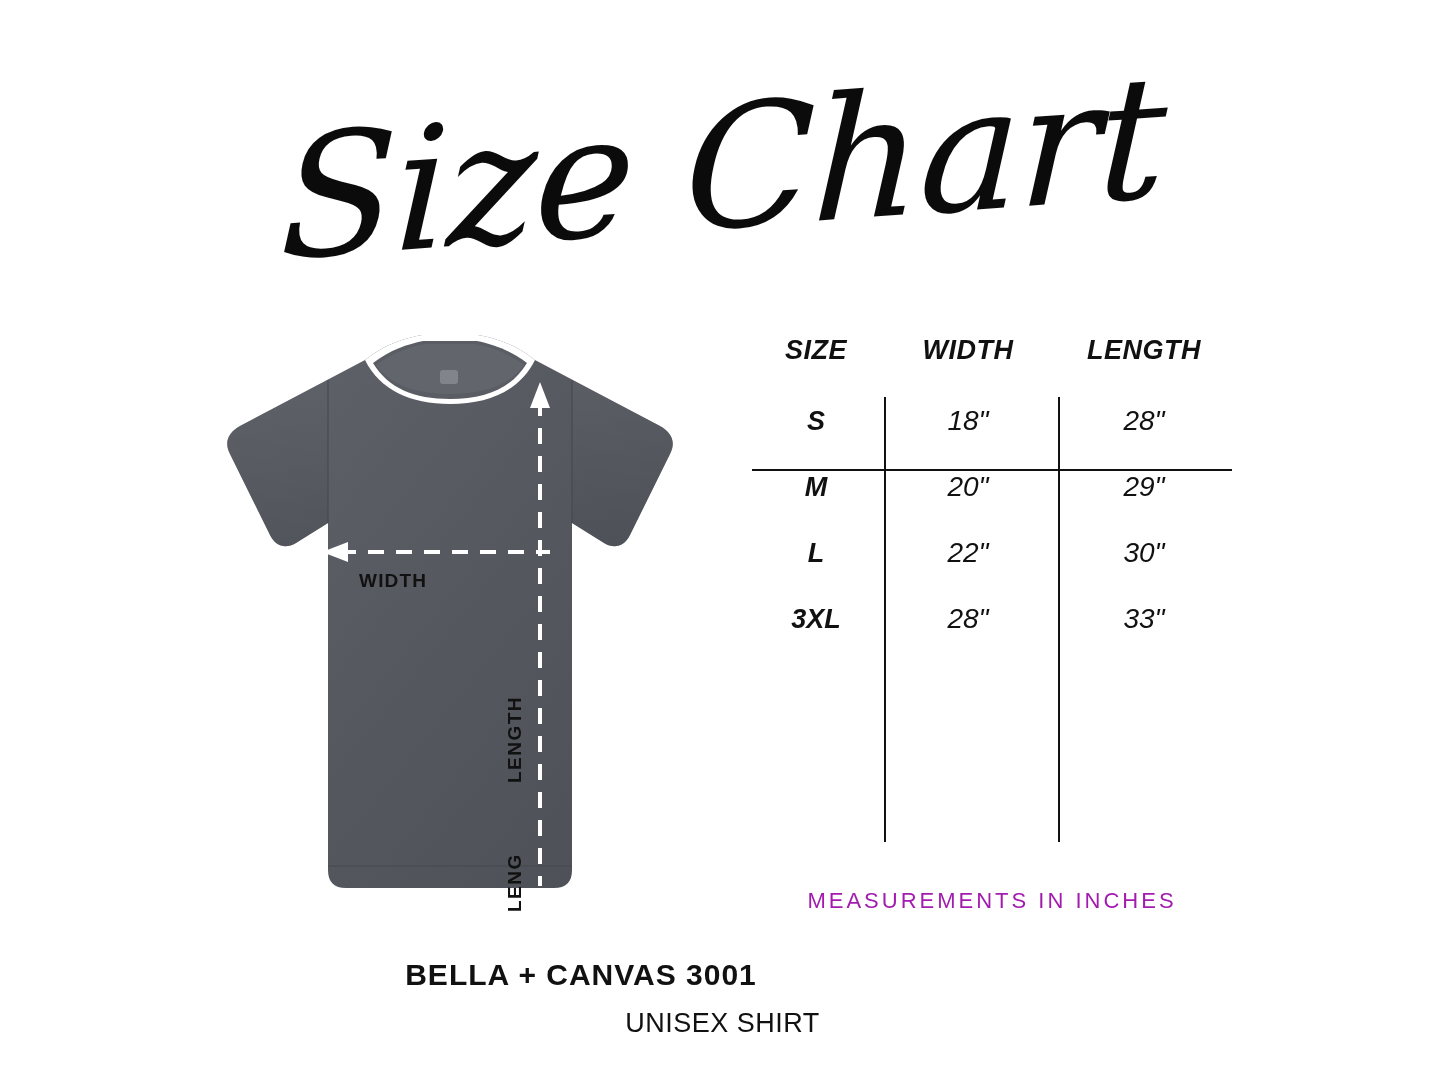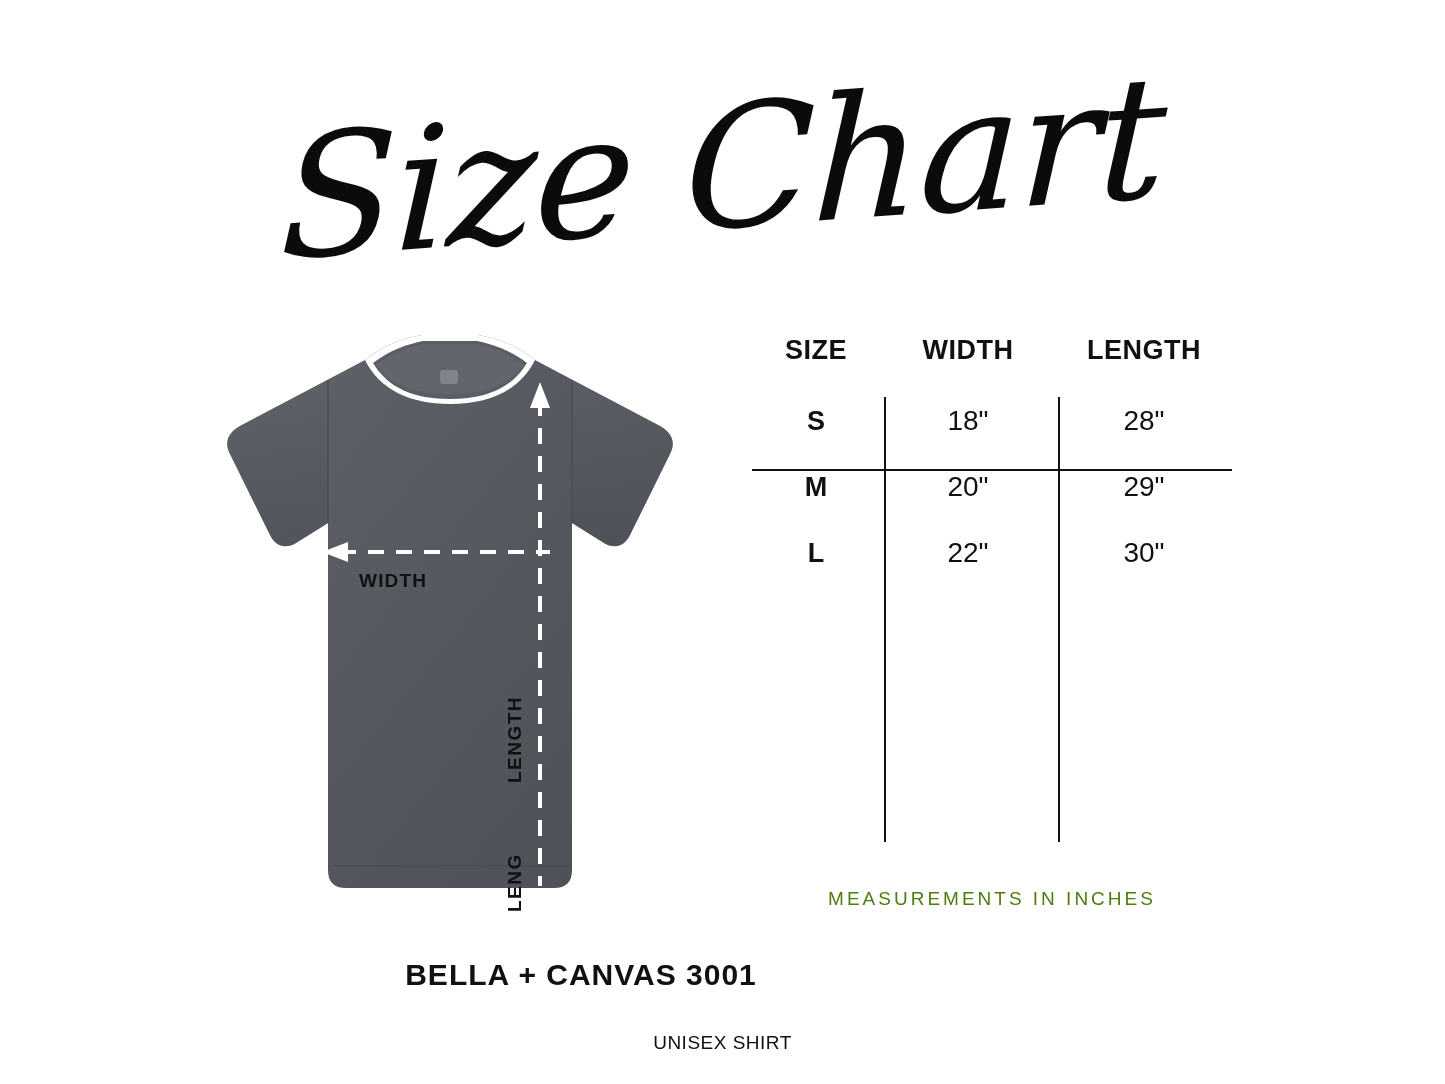--- a/index.html
+++ b/index.html
@@ -82,20 +82,21 @@
     height: 58px;
     overflow: hidden;
   }
 
   
   .table-area {
     position: absolute;
     left: 752px;
     top: 335px;
     width: 480px;
+    font-style: italic;
   }
   table.size-table {
     border-collapse: collapse;
     width: 480px;
     table-layout: fixed;
   }
   table.size-table th {
     font-family: "Liberation Sans", sans-serif;
     font-weight: bold;
     font-size: 27px;
@@ -147,46 +148,46 @@
     background: #111;
   }
 
   .measure-note {
     position: absolute;
     left: 752px;
     top: 888px;
     width: 480px;
     text-align: center;
     font-family: "Liberation Sans", sans-serif;
-    font-size: 19px;
+    font-size: 22px;
     letter-spacing: 3px;
-    color: #4d7c0f;
+    color: #a21caf;
   }
 
   
   .brand {
     position: absolute;
     left: 0;
     top: 958px;
     width: 1162px;
     text-align: center;
     font-family: "Liberation Sans", sans-serif;
     font-weight: bold;
     font-size: 30px;
     letter-spacing: 1px;
     color: #111;
   }
   .subtitle {
     position: absolute;
     left: 0;
-    top: 1032px;
+    top: 1008px;
     width: 1445px;
     text-align: center;
     font-family: "Liberation Sans", sans-serif;
-    font-size: 19px;
+    font-size: 27px;
     letter-spacing: 0.5px;
     color: #111;
   }
 </style>
 </head>
 <body>
 
 <div class="title-wrap">
   <div class="title-script">Size Chart</div>
 </div>
@@ -284,20 +285,25 @@
       <tr>
         <td class="sz">M</td>
         <td>20"</td>
         <td>29"</td>
       </tr>
       <tr>
         <td class="sz">L</td>
         <td>22"</td>
         <td>30"</td>
       </tr>
+      <tr>
+        <td class="sz">3XL</td>
+        <td>28"</td>
+        <td>33"</td>
+      </tr>
     </tbody>
   </table>
 </div>
 
 <div class="measure-note">MEASUREMENTS IN INCHES</div>
 
 <div class="brand">BELLA + CANVAS 3001</div>
 <div class="subtitle">UNISEX SHIRT</div>
 
 </body></html>

